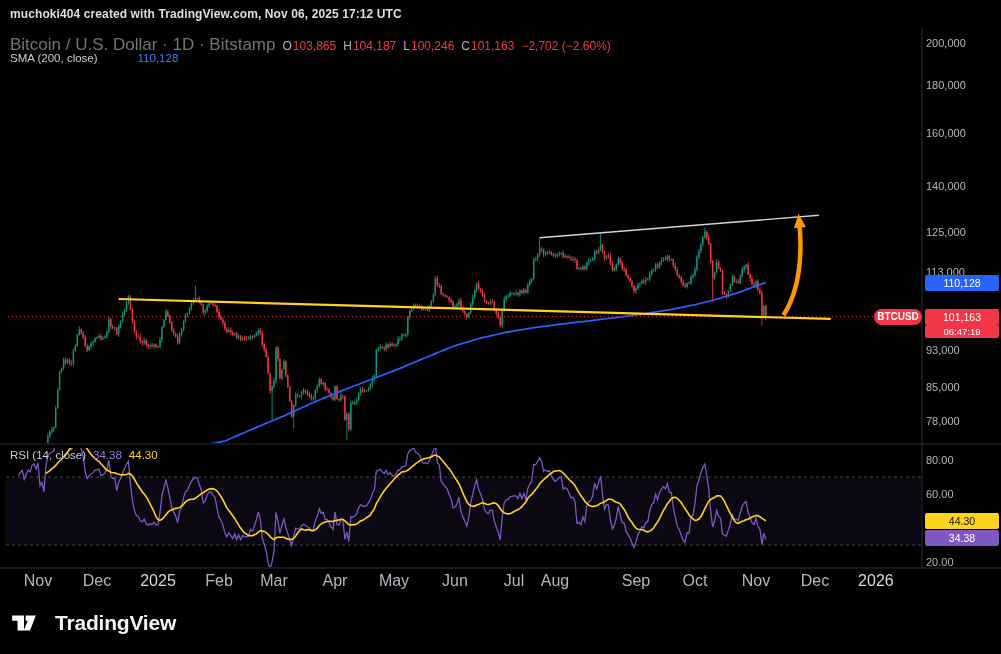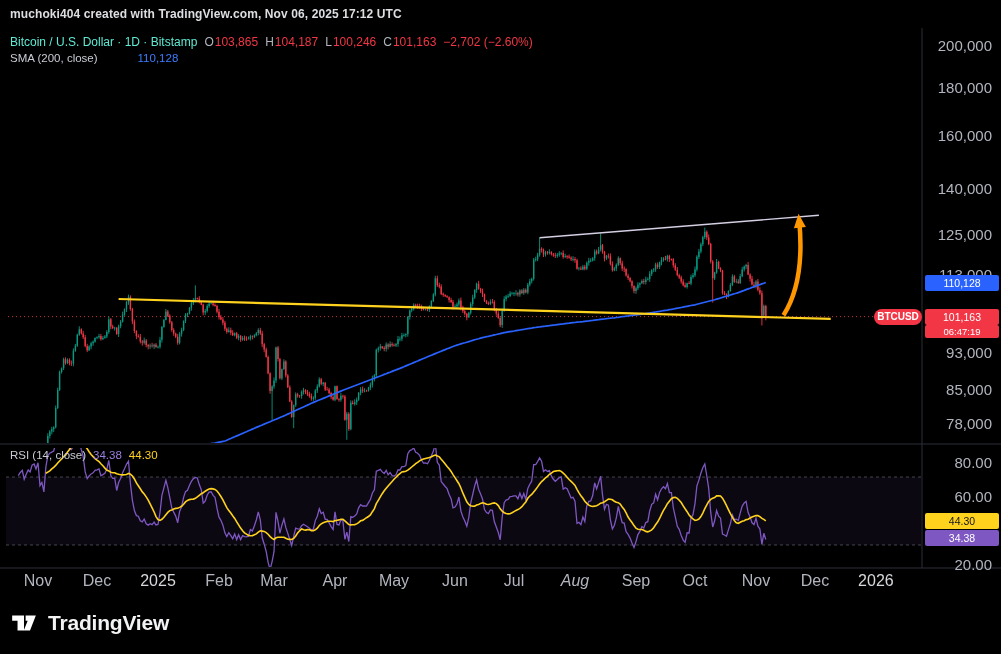--- a/index.html
+++ b/index.html
@@ -3,42 +3,42 @@
 <meta charset="utf-8">
 <style>
   html,body{margin:0;padding:0;background:#000;}
   .screen{position:relative;width:1001px;height:654px;background:#000;overflow:hidden;
           font-family:"Liberation Sans",sans-serif;-webkit-font-smoothing:antialiased;}
   .topbar{position:absolute;top:0;left:0;right:0;height:28px;display:flex;align-items:center;padding-left:10px;z-index:6;}
   .topbar span{color:#dcdee1;font-size:12px;font-weight:700;letter-spacing:.1px;}
   .chart{position:absolute;inset:0;}
   #svg-host{position:absolute;inset:0;z-index:1;}
   .legend{position:absolute;left:10px;display:flex;align-items:baseline;gap:7px;white-space:nowrap;z-index:4;}
-  .legend .lt{color:#5eead4;font-size:12px;}
+  .legend .lt{color:#737373;font-size:17px;}
   .legend .pair{display:inline-flex;gap:1px;}
   .legend .ok{color:#b2b5be;font-size:12px;}
   .legend .ov{color:#f23645;font-size:12px;}
   .legend .il{color:#c9ccd4;font-size:11.5px;}
   .legend .sv{color:#3b7dff;font-size:11.5px;}
   .legend .rv{color:#9b7fe0;font-size:11.5px;}
   .legend .mv{color:#ffd21e;font-size:11.5px;}
-  .axlabel{position:absolute;left:926px;width:66px;text-align:right;color:#b2b5be;font-size:15px;z-index:3;}
+  .axlabel{position:absolute;left:926px;width:66px;text-align:left;color:#b2b5be;font-size:11px;z-index:3;}
   .tlabel{position:absolute;top:572px;transform:translateX(-50%);color:#b2b5be;font-size:16px;z-index:3;}
   .tlabel.year{color:#d6d8dc;}
   .badge{position:absolute;left:925px;width:74px;height:16px;display:flex;align-items:center;justify-content:center;
          font-size:10.5px;border-radius:2px;z-index:5;}
   .badge.blue{background:#2962ff;color:#fff;}
   .badge.red{background:#f23645;color:#fff;}
   .badge.small{height:13px;font-size:9.5px;}
   .badge.yellow{background:#ffd21e;color:#15161a;}
   .badge.purple{background:#7e57c2;color:#fff;}
   .tag{position:absolute;left:874px;width:48px;height:16px;display:flex;align-items:center;justify-content:center;
        background:#f23645;color:#fff;font-size:10px;font-weight:700;border-radius:2px;z-index:5;}
   .footer{position:absolute;left:0;right:0;top:592px;bottom:0;display:flex;align-items:center;padding-left:10px;z-index:6;}
-  .logo{display:flex;align-items:center;gap:10px;}
+  .logo{display:flex;align-items:center;gap:17px;}
   .logo span{color:#f2f3f5;font-size:21px;font-weight:700;letter-spacing:-0.2px;}
 </style>
 </head>
 <body>
 
 <div class="screen">
 
   <div class="topbar">
     <span>muchoki404 created with TradingView.com, Nov 06, 2025 17:12 UTC</span>
   </div>
@@ -128,21 +128,21 @@
     <div id="time-axis">
         <div class="tlabel" style="left: 38px;">Nov</div>
         <div class="tlabel" style="left: 97px;">Dec</div>
         <div class="tlabel year" style="left: 158px;">2025</div>
         <div class="tlabel" style="left: 219px;">Feb</div>
         <div class="tlabel" style="left: 274px;">Mar</div>
         <div class="tlabel" style="left: 335px;">Apr</div>
         <div class="tlabel" style="left: 394px;">May</div>
         <div class="tlabel" style="left: 455px;">Jun</div>
         <div class="tlabel" style="left: 514px;">Jul</div>
-        <div class="tlabel" style="left: 575px; font-style: italic;">Aug</div>
+        <div class="tlabel" style="left: 555px;">Aug</div>
         <div class="tlabel" style="left: 636px;">Sep</div>
         <div class="tlabel" style="left: 695px;">Oct</div>
         <div class="tlabel" style="left: 756px;">Nov</div>
         <div class="tlabel" style="left: 815px;">Dec</div>
         <div class="tlabel year" style="left: 875.9px;">2026</div>
       </div>
 
     <div class="badge blue" id="sma-badge" style="top: 274.5px;">110,128</div>
     <div class="tag" id="symbol-tag" style="top: 308.6px; border-radius: 8px;">BTCUSD</div>
     <div class="badge red" id="price-badge" style="top: 308.6px;">101,163</div>

